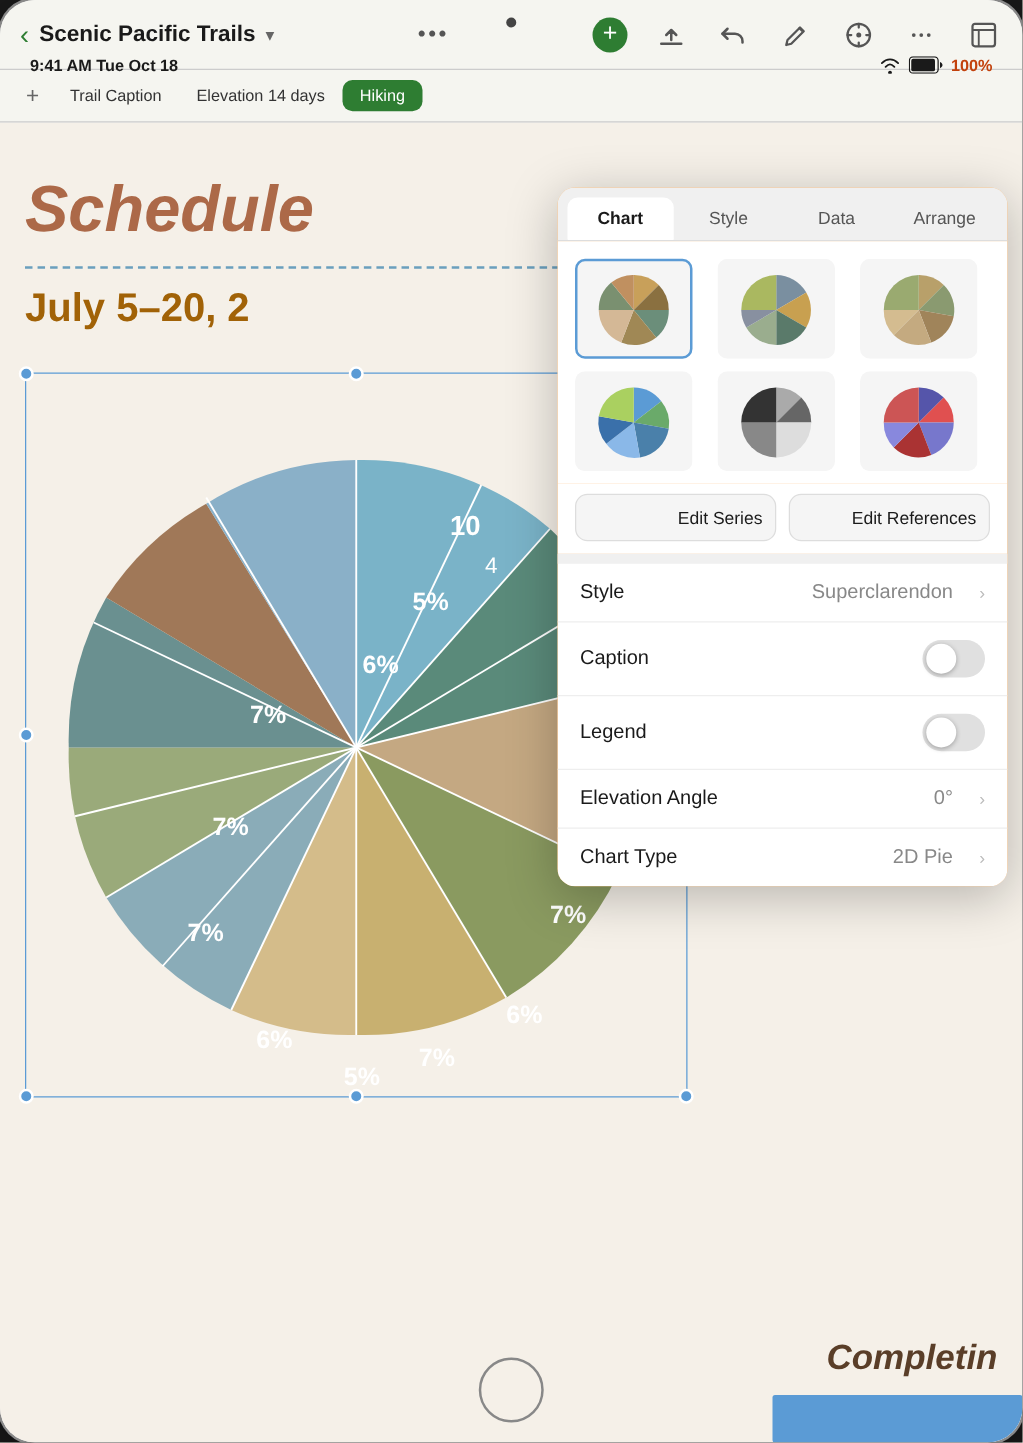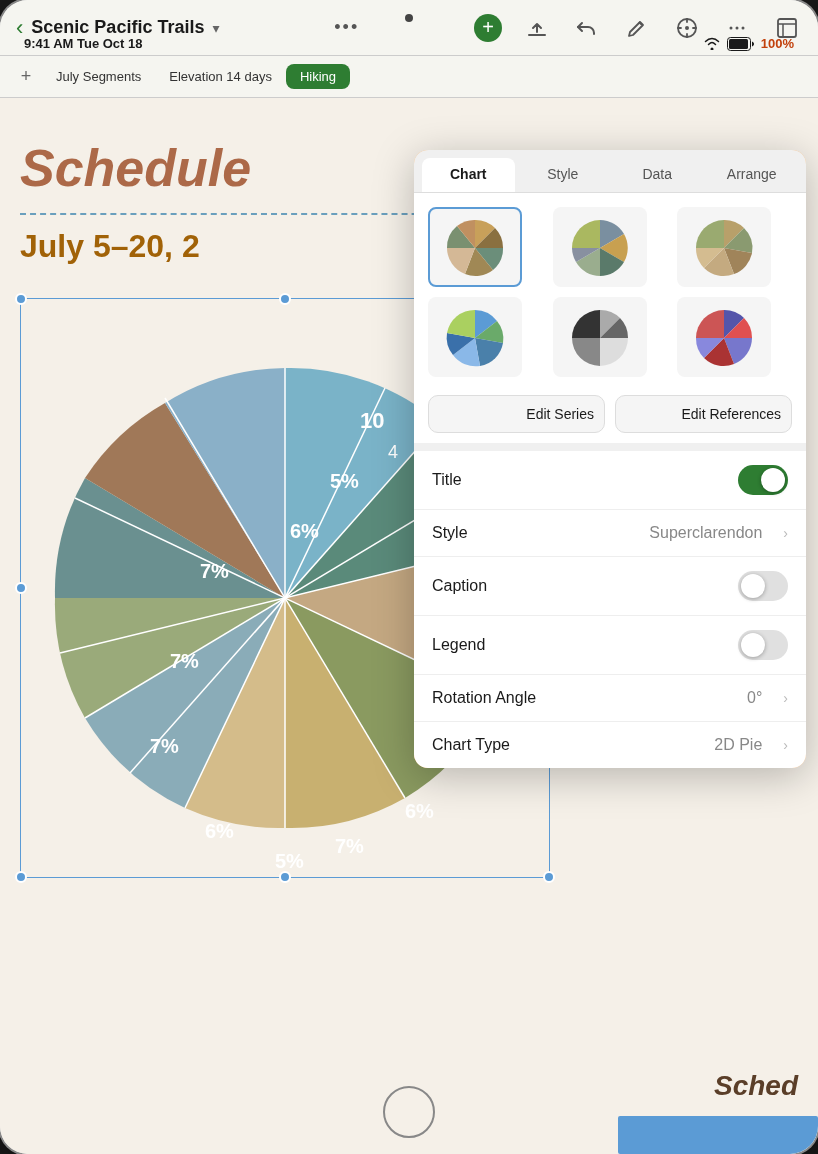--- a/index.html
+++ b/index.html
@@ -52,21 +52,21 @@
     }
 
     
     .status-bar {
       position: absolute;
       top: 36px;
       left: 0;
       right: 0;
       height: 32px;
       display: flex;
-      align-items: flex-start;
+      align-items: center;
       justify-content: space-between;
       padding: 0 24px;
       z-index: 50;
       background: transparent;
     }
 
     .status-left {
       font-size: 13px;
       font-weight: 600;
       color: #1a1a1a;
@@ -302,21 +302,21 @@
       height: 38px;
       background: #5b9bd5;
       border-radius: 2px;
     }
 
     
     .chart-panel {
       position: absolute;
       top: 150px;
       right: 12px;
-      width: 392px;
+      width: 360px;
       background: #fdba74;
       border-radius: 14px;
       box-shadow: 0 8px 40px rgba(0,0,0,0.25);
       z-index: 40;
       overflow: hidden;
     }
 
     
     .panel-tabs {
       display: flex;
@@ -548,21 +548,21 @@
         <svg width="24" height="24" viewBox="0 0 24 24" fill="none">
           <rect x="3" y="3" width="18" height="18" rx="2" stroke="#555" stroke-width="1.8" fill="none"></rect>
           <path d="M3 8h18M8 8v13" stroke="#555" stroke-width="1.5"></path>
         </svg>
       </div>
     </div>
   </div>
 
   <div class="tabs-row">
     <div class="tab-add-btn">+</div>
-    <div class="tab-item">July Segments</div>
+    <div class="tab-item">Trail Caption</div>
     <div class="tab-item">Elevation 14 days</div>
     <div class="tab-item active">Hiking</div>
   </div>
 
   <div class="doc-content">
     <div class="schedule-title">Schedule</div>
     <div class="dashed-line"></div>
     <div class="date-subtitle">July 5–20, 2</div>
 
     <svg class="pie-chart" viewBox="0 0 530 580">
@@ -619,21 +619,21 @@
       <div class="handle tr"></div>
       <div class="handle bl"></div>
       <div class="handle br"></div>
       <div class="handle tm"></div>
       <div class="handle bm"></div>
       <div class="handle ml"></div>
       <div class="handle mr"></div>
     </div>
 
     <div class="sched-complete">
-      <div>Sched</div>
+      <div>Completin</div>
     </div>
 
     <div class="bottom-bar"></div>
   </div>
 
   <div class="chart-panel">
 
     <div class="panel-tabs">
       <div class="panel-tab active">Chart</div>
       <div class="panel-tab">Style</div>
@@ -722,26 +722,20 @@
       </div>
     </div>
 
     <div class="edit-buttons-row">
       <div class="edit-btn">Edit Series</div>
       <div class="edit-btn">Edit References</div>
     </div>
 
     <div class="settings-section">
 
-      <div class="settings-row">
-        <span class="row-label">Title</span>
-        <div class="toggle on">
-          <div class="toggle-knob"></div>
-        </div>
-      </div>
 
       <div class="settings-row">
         <span class="row-label">Style</span>
         <div class="row-value">
           <span>Superclarendon</span>
           <span class="chevron-right">›</span>
         </div>
       </div>
 
       <div class="settings-row">
@@ -752,21 +746,21 @@
       </div>
 
       <div class="settings-row">
         <span class="row-label">Legend</span>
         <div class="toggle off">
           <div class="toggle-knob"></div>
         </div>
       </div>
 
       <div class="settings-row">
-        <span class="row-label">Rotation Angle</span>
+        <span class="row-label">Elevation Angle</span>
         <div class="row-value">
           <span>0°</span>
           <span class="chevron-right">›</span>
         </div>
       </div>
 
       <div class="settings-row">
         <span class="row-label">Chart Type</span>
         <div class="row-value">
           <span>2D Pie</span>

